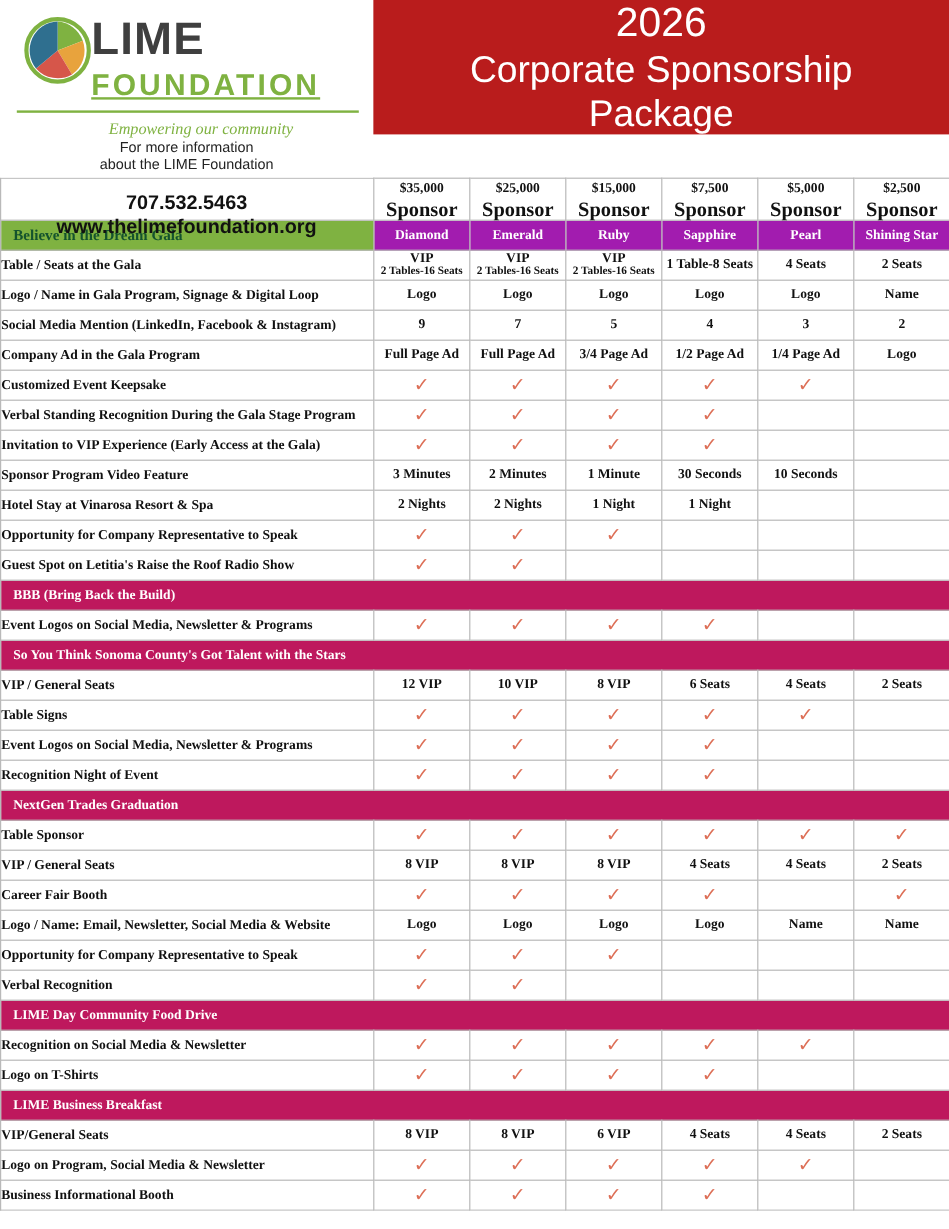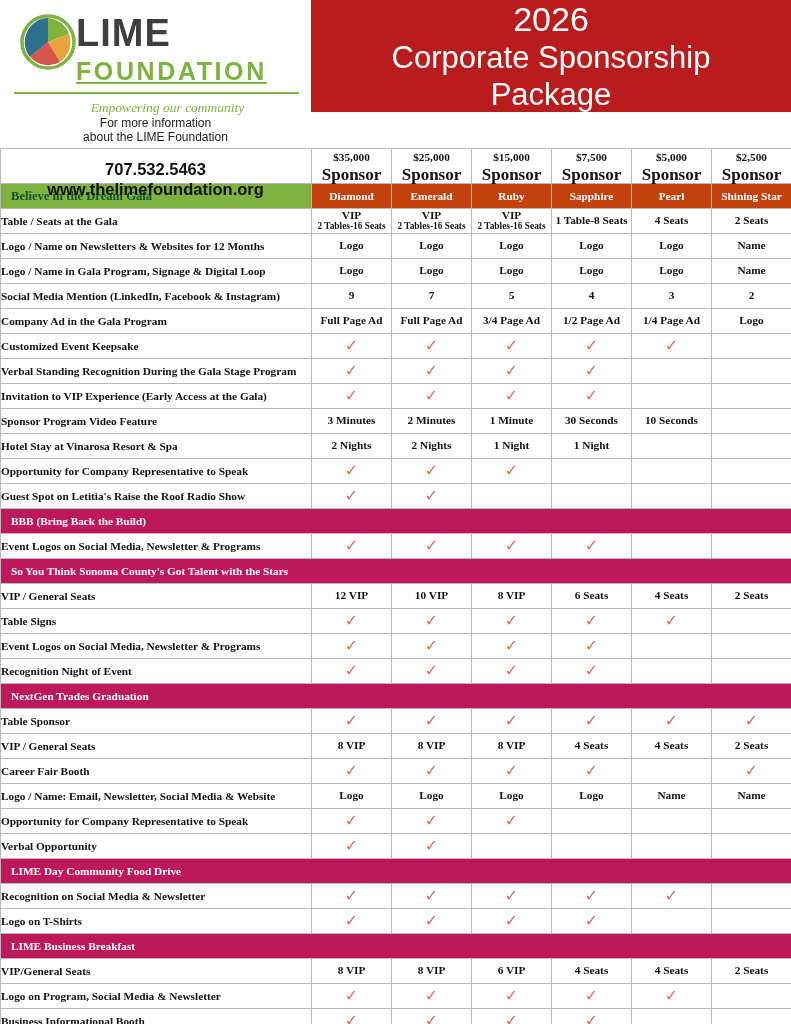--- a/index.html
+++ b/index.html
@@ -74,21 +74,21 @@
   .lbl{
     text-align:left;padding-left:8px;
     font-family:"Liberation Serif", serif;font-weight:bold;font-size:11.6px;color:#111;margin-left:39px;
   }
   .val{
     text-align:center;font-family:"Liberation Serif", serif;font-weight:bold;
     font-size:11.3px;color:#111;line-height:11.5px;
   }
   .val small{display:block;font-size:9.4px;font-weight:bold;}
   .check{color:#dd6f57;font-size:16px;line-height:16px;font-family:"DejaVu Sans",sans-serif;}
-  .tier-row td{height:20px;background:#c2410c;border:1px solid #7fb241;}
+  .tier-row td{height:20px;background:#a21caf;border:1px solid #7fb241;}
   .tier-name{
     color:#ffffff;text-align:center;font-weight:bold;font-size:12.4px;
     font-family:"Liberation Serif", serif;
   }
   .section-row td{
     background:#be185d;color:#ffffff;font-weight:bold;font-size:12.6px;
     font-family:"Liberation Serif", serif;height:21px;border:1px solid #7fb241;
   }
   .section-row .sec-label{padding-left:10px;text-align:left;}
   .price-row td{border:none;height:56px;vertical-align:bottom;padding-bottom:4px;}
@@ -194,29 +194,20 @@
           </td>
           <td class="val">
             <div>VIP</div>
             <small>2 Tables-16 Seats</small>
           </td>
           <td class="val">1 Table-8 Seats</td>
           <td class="val">4 Seats</td>
           <td class="val">2 Seats</td>
         </tr>
         <tr>
-          <td class="lbl">Logo / Name  on Newsletters &amp; Websites  for 12 Months</td>
-          <td class="val">Logo</td>
-          <td class="val">Logo</td>
-          <td class="val">Logo</td>
-          <td class="val">Logo</td>
-          <td class="val">Logo</td>
-          <td class="val">Name</td>
-        </tr>
-        <tr>
           <td class="lbl">Logo / Name in Gala Program, Signage &amp; Digital Loop</td>
           <td class="val">Logo</td>
           <td class="val">Logo</td>
           <td class="val">Logo</td>
           <td class="val">Logo</td>
           <td class="val">Logo</td>
           <td class="val">Name</td>
         </tr>
         <tr>
           <td class="lbl">Social Media Mention (LinkedIn, Facebook &amp; Instagram)</td>
@@ -392,21 +383,21 @@
         <tr>
           <td class="lbl">Opportunity for Company Representative to Speak</td>
           <td class="val"><span class="check">✓</span></td>
           <td class="val"><span class="check">✓</span></td>
           <td class="val"><span class="check">✓</span></td>
           <td class="val"></td>
           <td class="val"></td>
           <td class="val"></td>
         </tr>
         <tr>
-          <td class="lbl">Verbal Opportunity</td>
+          <td class="lbl">Verbal Recognition</td>
           <td class="val"><span class="check">✓</span></td>
           <td class="val"><span class="check">✓</span></td>
           <td class="val"></td>
           <td class="val"></td>
           <td class="val"></td>
           <td class="val"></td>
         </tr>
         <tr class="section-row">
           <td class="sec-label" colspan="7">LIME Day Community Food Drive</td>
         </tr>

